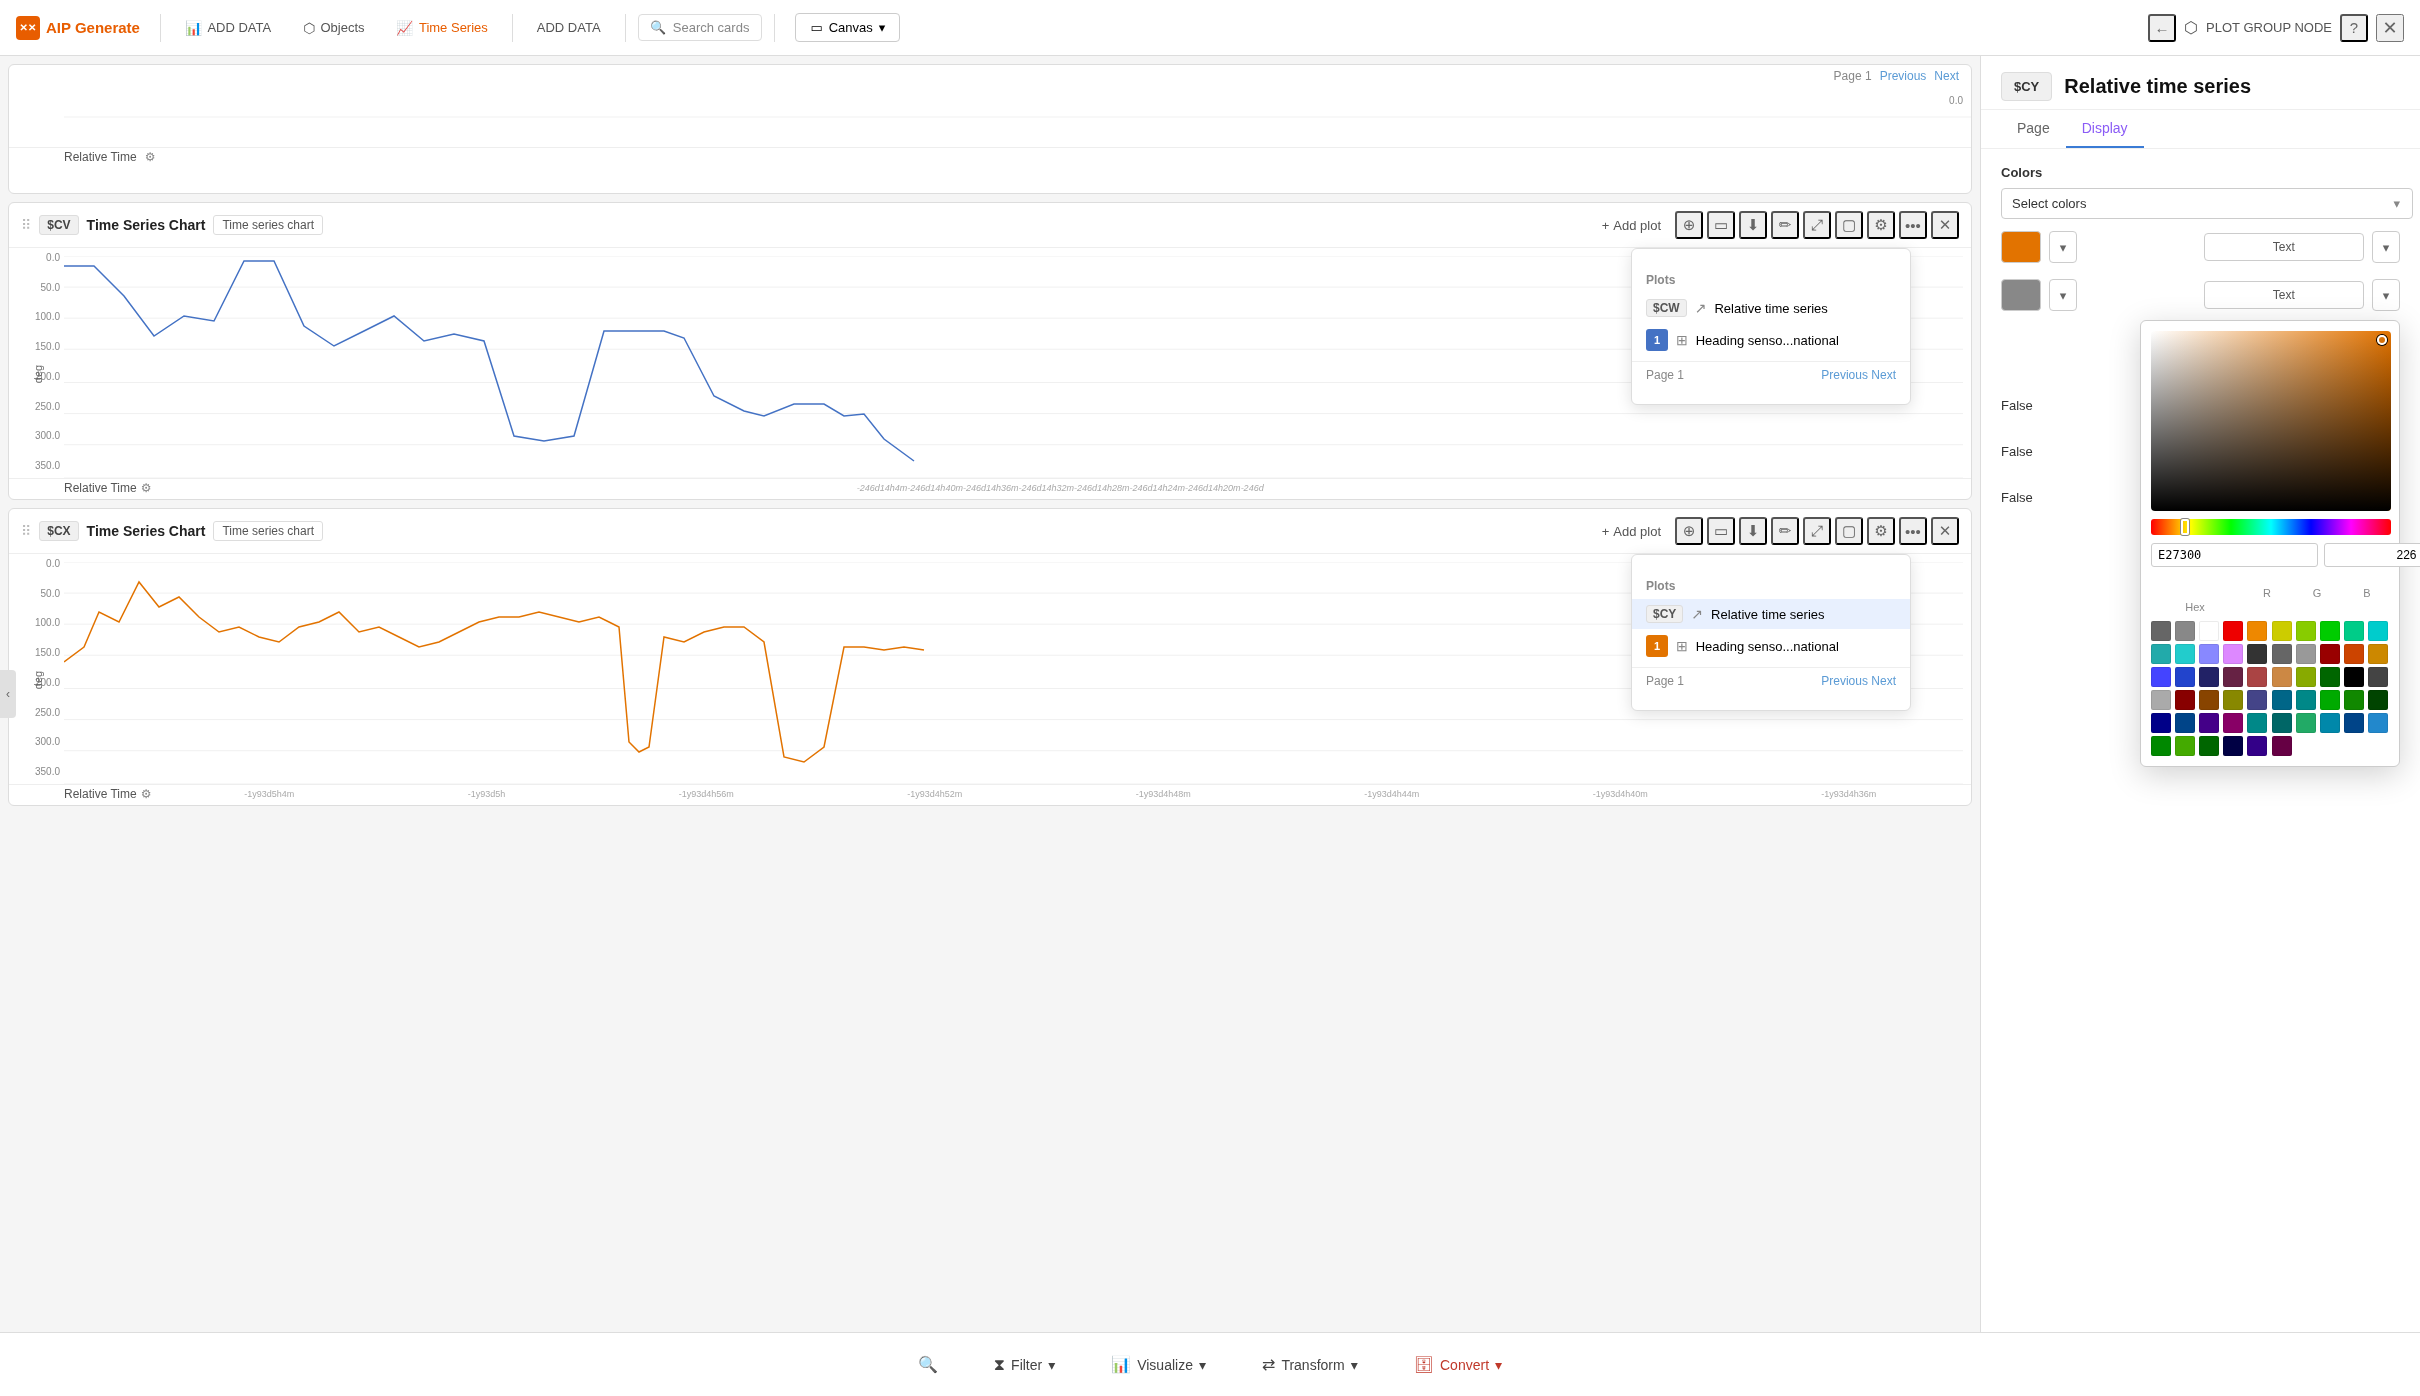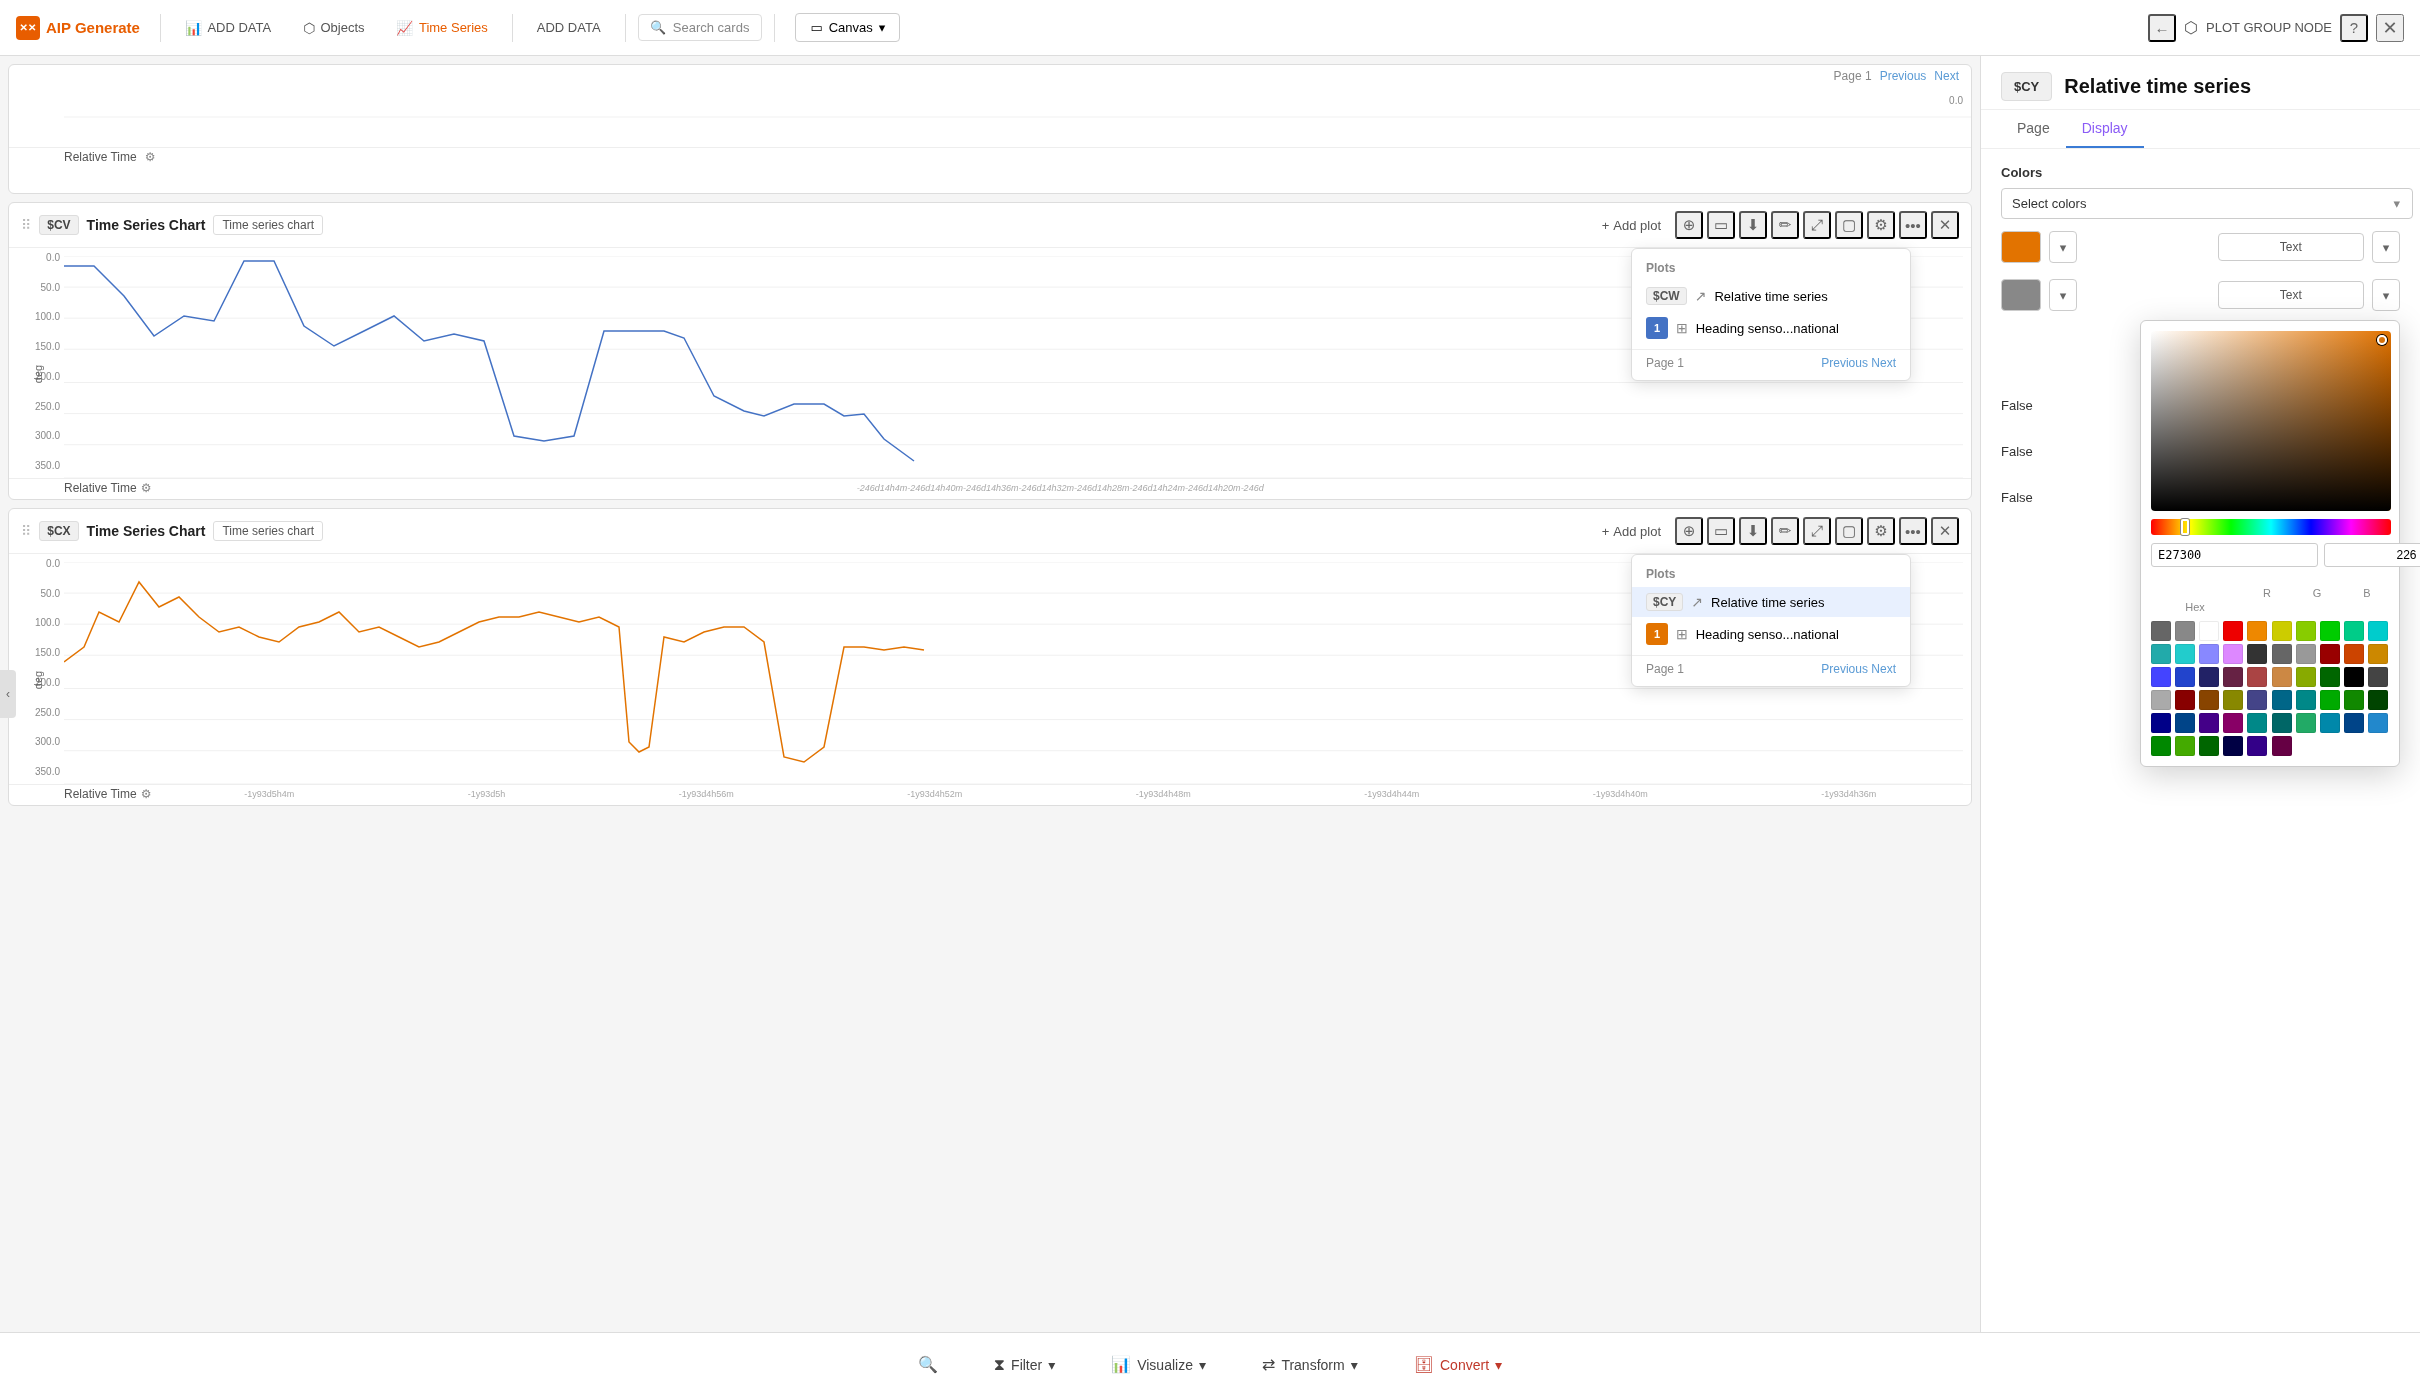--- a/index.html
+++ b/index.html
@@ -35,21 +35,21 @@
     .chart-title { font-size: 14px; font-weight: 600; color: #222; }
     .chart-type-tag { border: 1px solid #ddd; border-radius: 3px; padding: 2px 8px; font-size: 12px; color: #555; cursor: pointer; }
     .chart-header-actions { display: flex; align-items: center; gap: 4px; margin-left: auto; }
     .icon-btn { width: 28px; height: 28px; display: flex; align-items: center; justify-content: center; cursor: pointer; color: #666; font-size: 15px; border-radius: 3px; }
     .add-plot-btn { display: flex; align-items: center; gap: 4px; padding: 4px 10px; border: none; background: none; cursor: pointer; color: #555; font-size: 13px; }
 
     
     .chart-area { height: 240px; position: relative; padding: 8px 0 0 60px; }
 
     
-    .plots-popup { position: absolute; right: 40px; top: 48px; background: #fff; border: 1px solid #ddd; border-radius: 6px; box-shadow: 0 4px 16px rgba(0,0,0,0.12); z-index: 50; min-width: 280px; padding: 8px 0; }
+    .plots-popup { position: absolute; right: 40px; top: 48px; background: #fff; border: 1px solid #ddd; border-radius: 6px; box-shadow: 0 4px 16px rgba(0,0,0,0.12); z-index: 50; min-width: 280px; padding: 20px 0; }
     .plots-popup-title { padding: 4px 14px 6px; font-size: 12px; color: #888; font-weight: 600; }
     .plots-popup-item { display: flex; align-items: center; gap: 8px; padding: 6px 14px; cursor: pointer; font-size: 13px; }
     .plots-popup-item.selected { background: #e8f0fe; }
     .plot-num-badge { width: 22px; height: 22px; border-radius: 3px; display: flex; align-items: center; justify-content: center; font-size: 11px; font-weight: 700; color: #fff; }
     .plots-popup-pager { display: flex; align-items: center; justify-content: space-between; padding: 6px 14px 2px; font-size: 12px; color: #888; border-top: 1px solid #eee; margin-top: 4px; }
     .pager-link { color: #5b9bd5; cursor: pointer; }
 
     
     .right-panel { width: 440px; background: #fff; border-left: 1px solid #ddd; display: flex; flex-direction: column; overflow: hidden; }
     .rp-title-row { display: flex; align-items: center; gap: 12px; padding: 16px 20px 8px; border-bottom: 1px solid #eee; }
@@ -58,21 +58,21 @@
     .rp-tabs { display: flex; gap: 0; padding: 0 20px; border-bottom: 1px solid #eee; }
     .rp-tab { padding: 10px 16px; font-size: 14px; cursor: pointer; color: #666; border-bottom: 2px solid transparent; }
     .rp-tab.active { color: #8b5cf6; border-bottom: 2px solid #3a7bd5; }
     .rp-content { flex: 1; overflow-y: auto; padding: 16px 20px; }
     .rp-section-label { font-size: 13px; font-weight: 600; color: #333; margin-bottom: 8px; }
     .rp-select-row { display: flex; align-items: center; gap: 8px; margin-bottom: 12px; }
     .rp-select { flex: 1; padding: 7px 10px; border: 1px solid #ccc; border-radius: 4px; background: #fff; font-size: 13px; color: #333; appearance: none; }
     .rp-color-row { display: flex; align-items: center; gap: 8px; margin-bottom: 8px; }
     .color-swatch { width: 40px; height: 32px; border-radius: 4px; border: 1px solid #ccc; cursor: pointer; }
     .dropdown-arrow-btn { width: 28px; height: 32px; border: 1px solid #ccc; border-radius: 4px; background: #fff; cursor: pointer; display: flex; align-items: center; justify-content: center; color: #666; }
-    .rp-text-btn { flex: 1; padding: 6px 10px; border: 1px solid #ccc; border-radius: 4px; background: #fff; font-size: 12px; color: #555; cursor: pointer; text-align: center; }
+    .rp-text-btn { flex: 1; padding: 6px 24px; border: 1px solid #ccc; border-radius: 4px; background: #fff; font-size: 12px; color: #555; cursor: pointer; text-align: center; }
     .rp-row { display: flex; align-items: center; gap: 6px; margin-bottom: 6px; }
     .bool-dropdown { padding: 5px 10px; border: 1px solid #ccc; border-radius: 4px; background: #fff; font-size: 12px; color: #555; min-width: 80px; }
     .num-dropdown { padding: 5px 10px; border: 1px solid #ccc; border-radius: 4px; background: #fff; font-size: 12px; color: #555; min-width: 80px; }
     .info-icon { color: #aaa; font-size: 14px; cursor: pointer; margin-left: 4px; }
 
     
     .color-picker-overlay { position: absolute; top: 320px; right: 20px; background: #fff; border: 1px solid #ccc; border-radius: 6px; box-shadow: 0 8px 32px rgba(0,0,0,0.18); z-index: 200; padding: 10px; width: 260px; }
     .cp-gradient { width: 240px; height: 180px; position: relative; border-radius: 4px; overflow: hidden; margin-bottom: 8px; cursor: crosshair; }
     .cp-cursor { position: absolute; right: 2px; top: 2px; width: 10px; height: 10px; border-radius: 50%; border: 2px solid #fff; box-shadow: 0 0 0 1px #000; }
     .cp-hue-bar { width: 240px; height: 16px; border-radius: 3px; margin-bottom: 8px; background: linear-gradient(to right, #f00, #ff0, #0f0, #0ff, #00f, #f0f, #f00); position: relative; }

